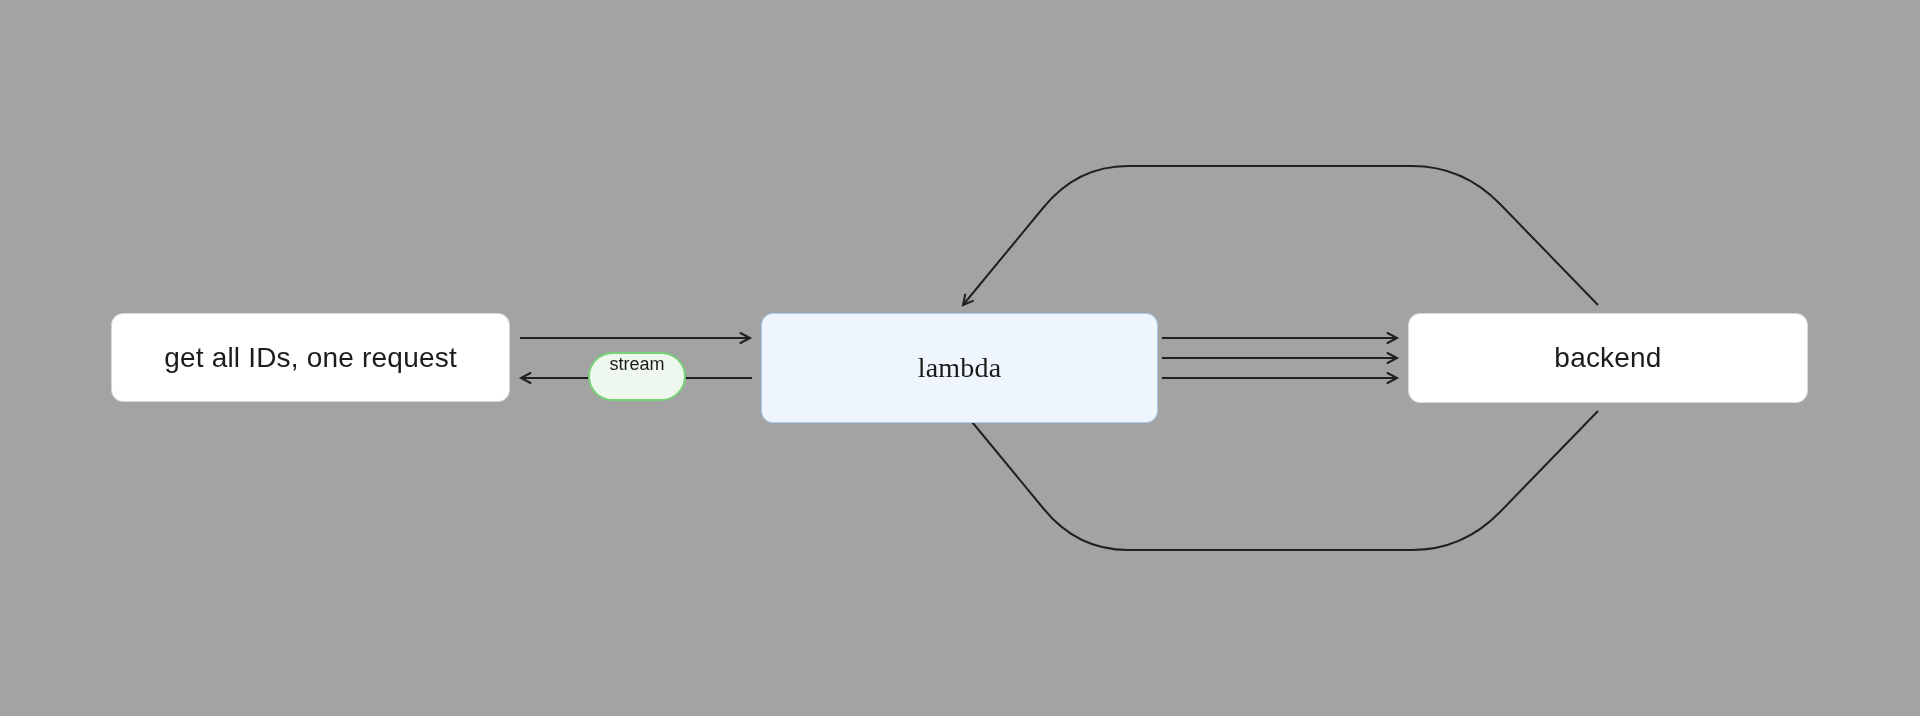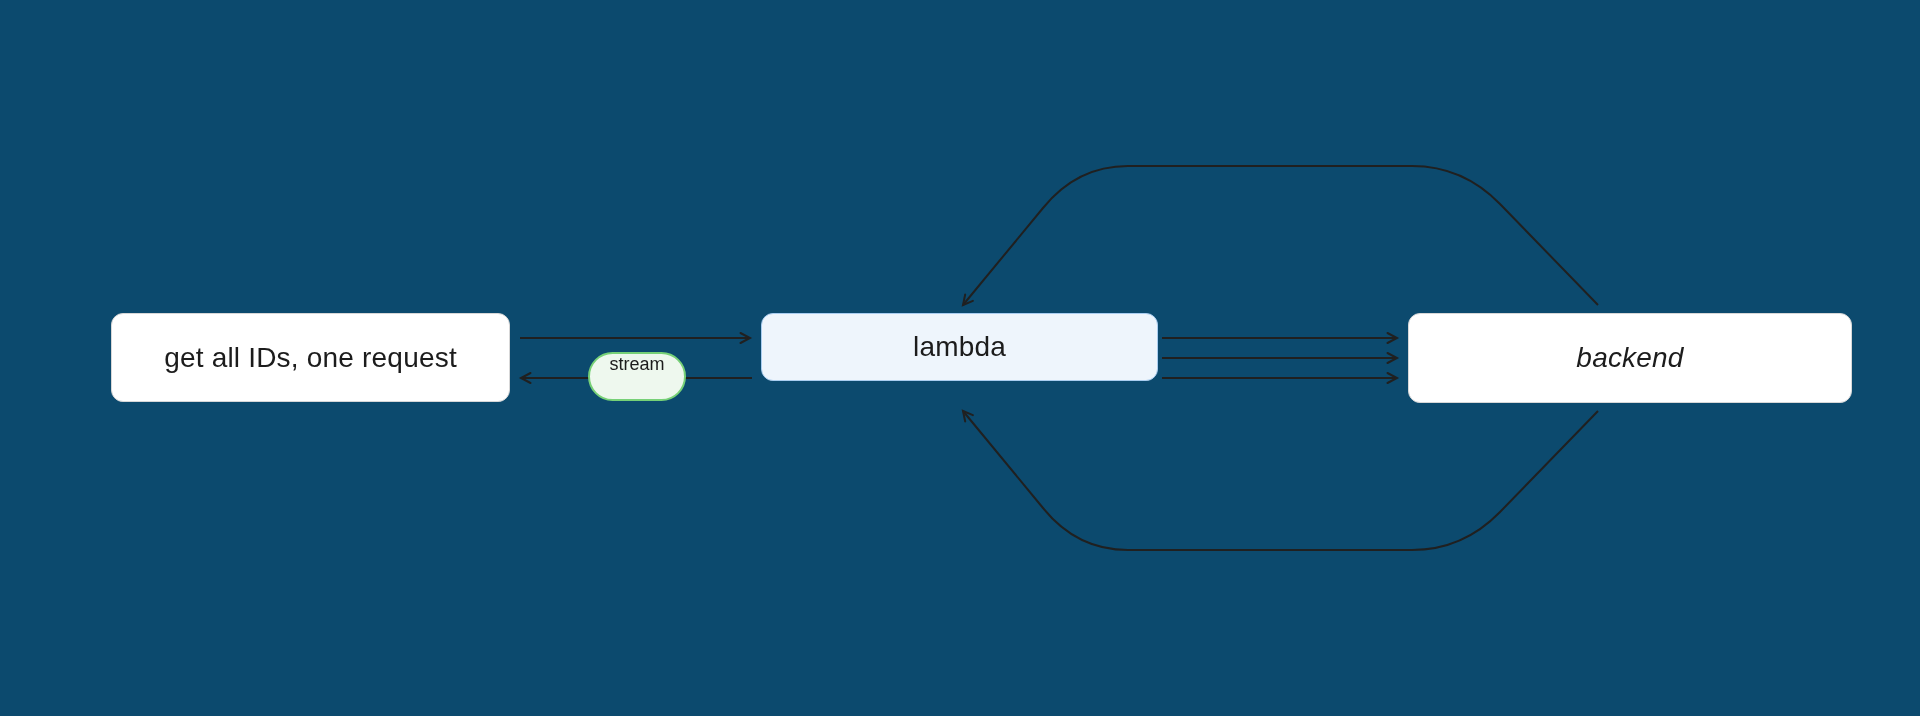--- a/index.html
+++ b/index.html
@@ -5,21 +5,21 @@
   html, body {
     margin: 0;
     padding: 0;
     background: #f8f8f8;
     font-family: "Liberation Sans", "DejaVu Sans", sans-serif;
   }
   .stage {
     position: relative;
     width: 1920px;
     height: 716px;
-    background: #0c4a6e;
+    background: #a3a3a3;
     overflow: hidden;
   }
   .edges-layer {
     position: absolute;
     inset: 0;
     width: 1920px;
     height: 716px;
     display: block;
   }
   .node {
@@ -33,25 +33,26 @@
     color: #1c1c1c;
     letter-spacing: 0.2px;
     white-space: nowrap;
   }
   .node-plain {
     background: #ffffff;
     border: 1.5px solid #d7d7d7;
   }
   .node-client  { left: 111px;  top: 313px; width: 399px; height: 89px; }
   .node-lambda  {
-    left: 761px;  top: 313px; width: 397px; height: 68px;
+    left: 761px;  top: 313px; width: 397px; height: 110px;
     background: #eef5fc;
     border: 1.5px solid #a9cdf0;
+    font-family: Liberation Serif, serif;
   }
-  .node-backend { left: 1408px; top: 313px; width: 444px; height: 90px; font-style: italic; }
+  .node-backend { left: 1408px; top: 313px; width: 400px; height: 90px; }
   .edge-badge {
     position: absolute;
     left: 588px; top: 352px;
     width: 98px; height: 49px;
     box-sizing: border-box;
     background: #eef8ee;
     border: 2px solid #77d177;
     border-radius: 25px;
     display: flex;
     align-items: flex-start;

